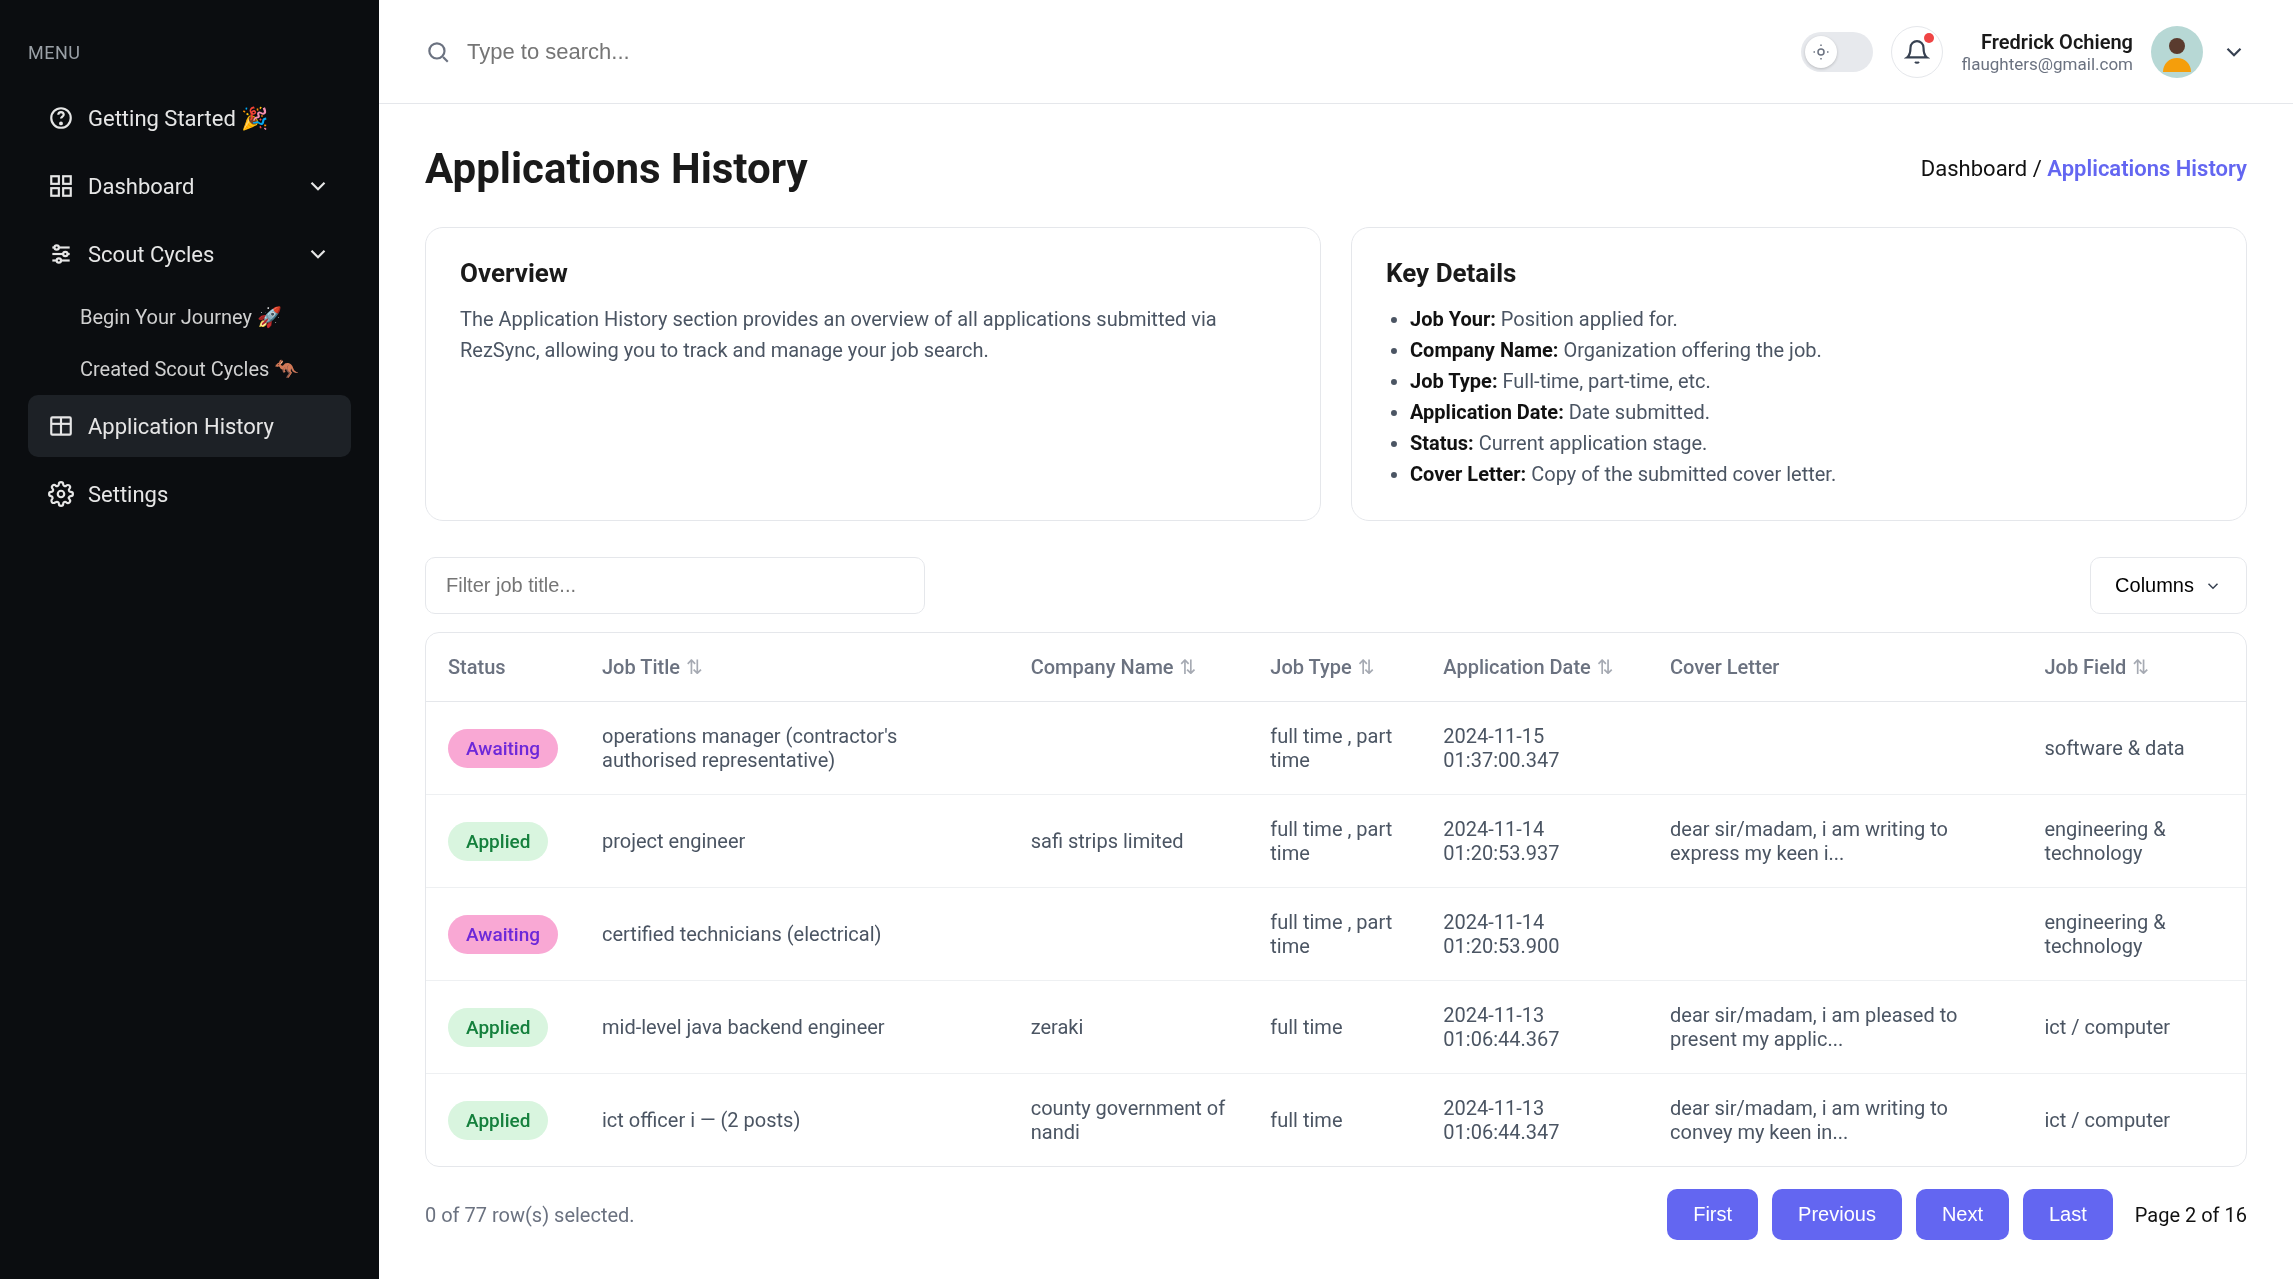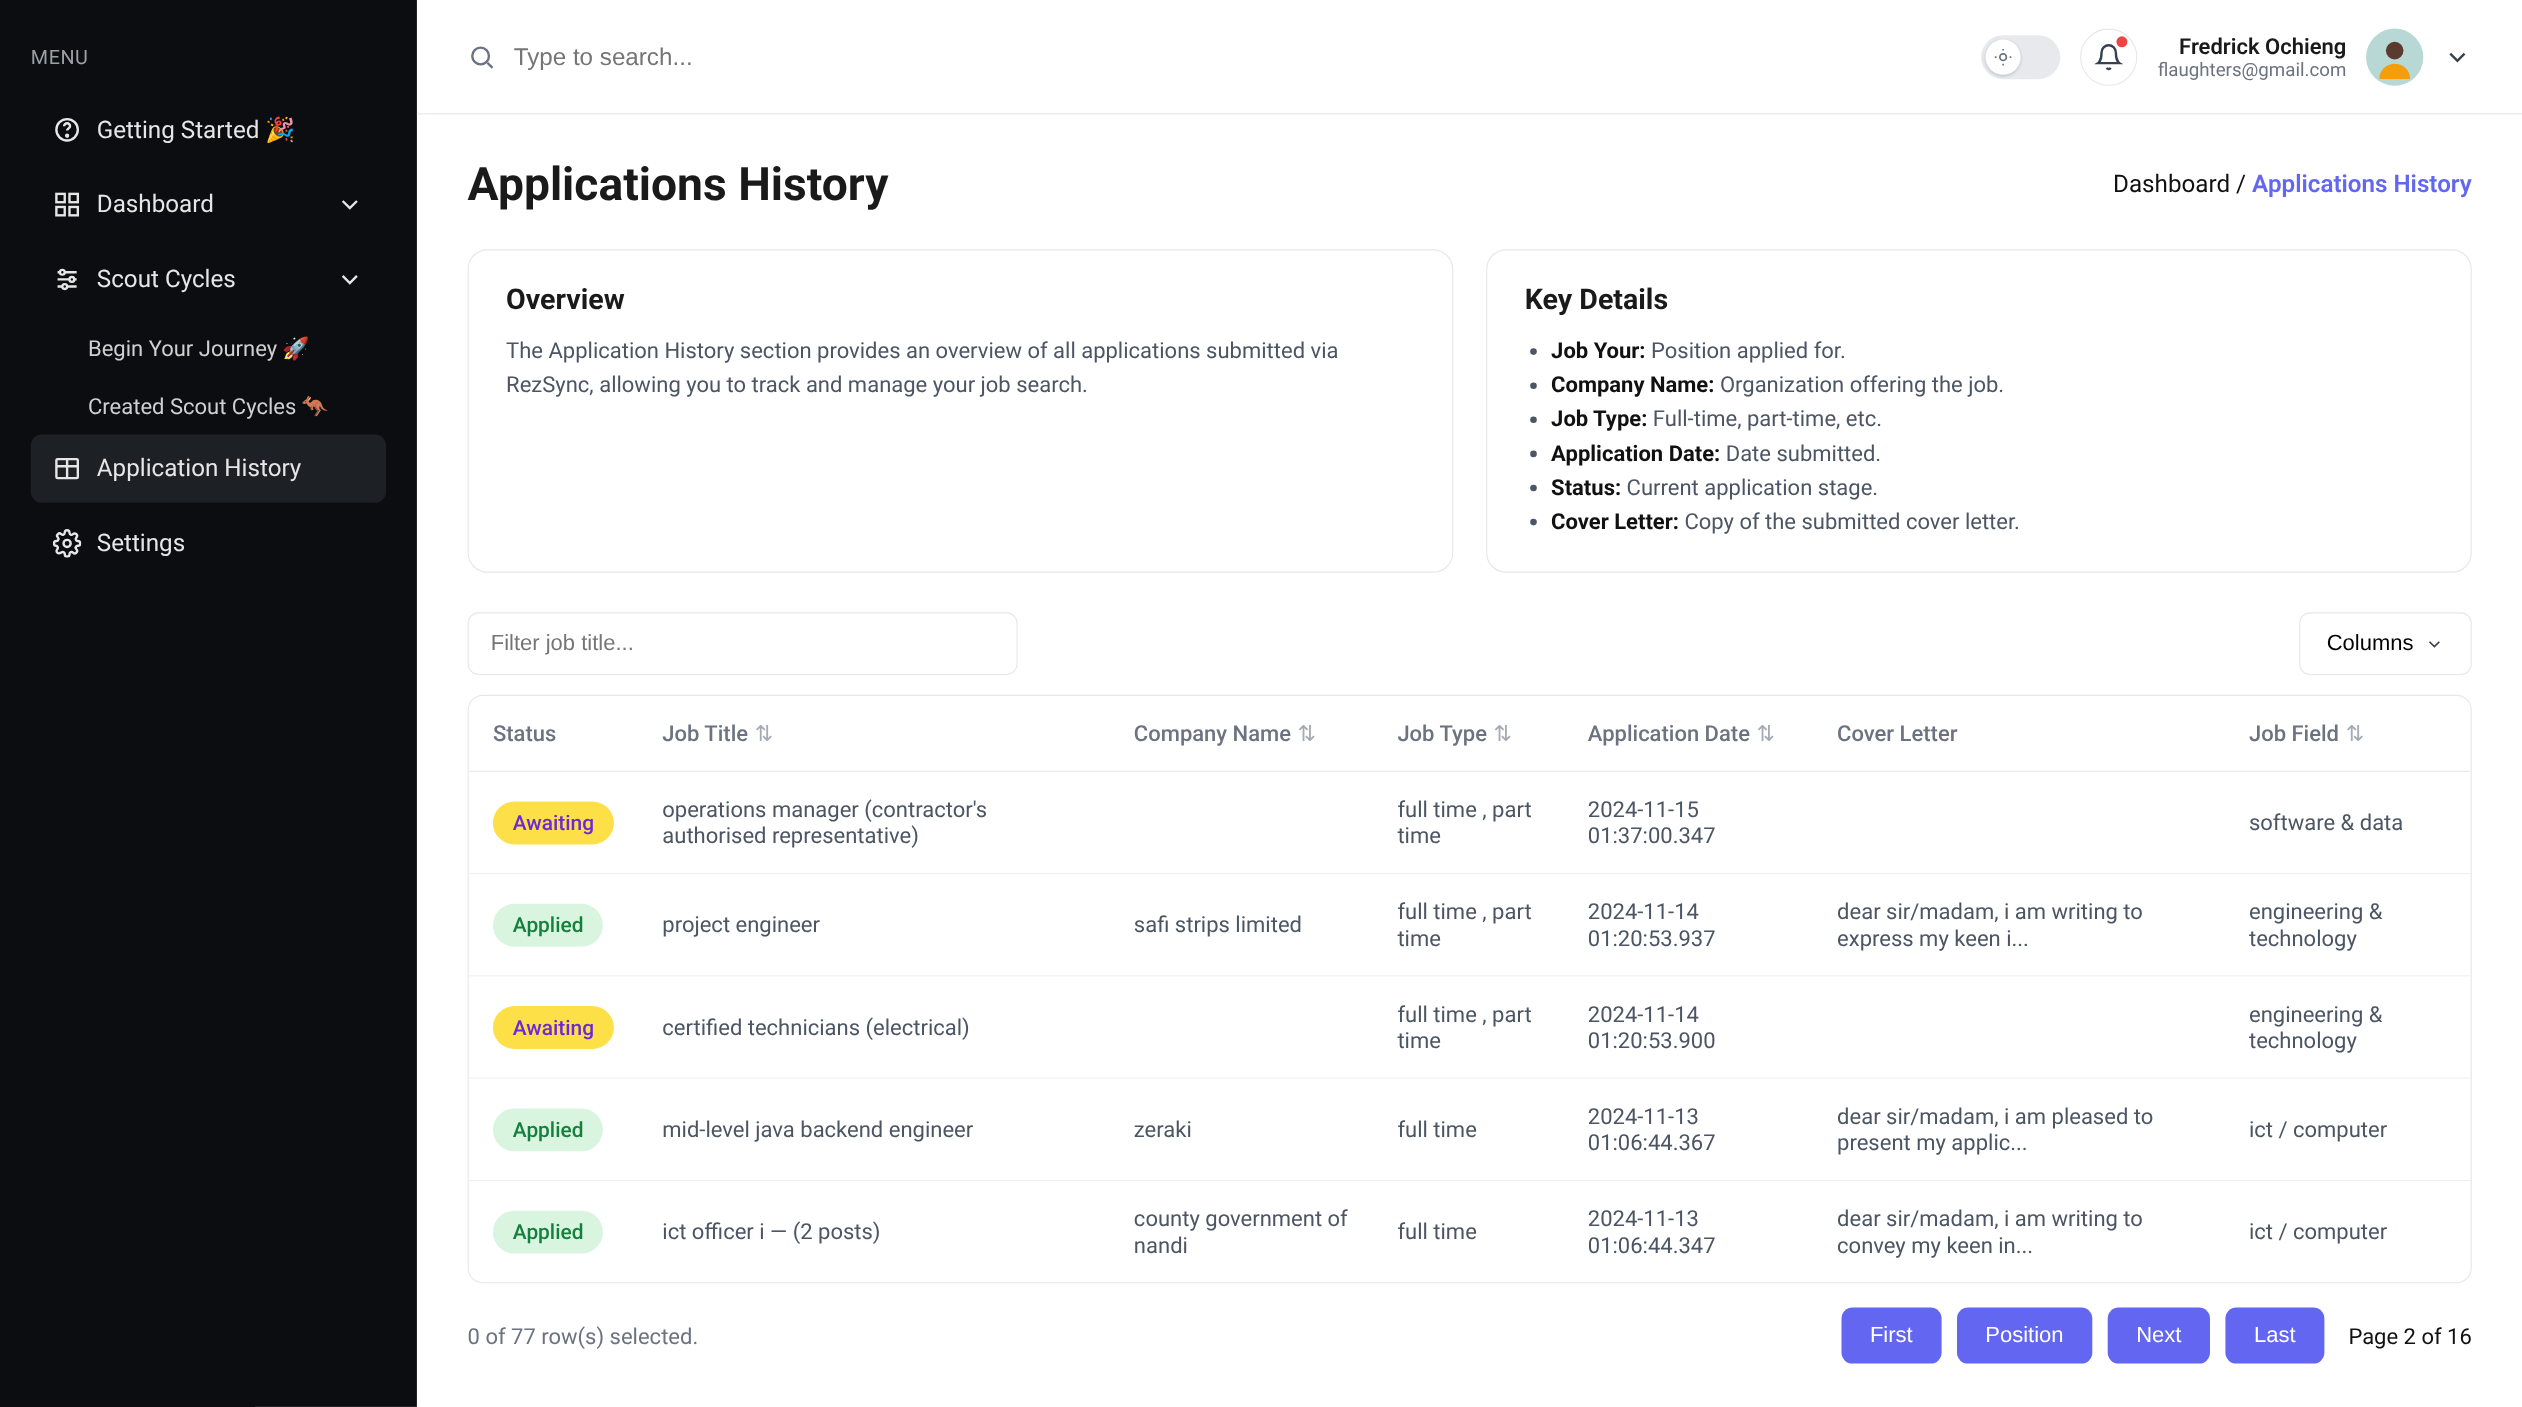--- a/index.html
+++ b/index.html
@@ -111,21 +111,21 @@
   thead th {
     text-align:left; padding:22px 22px; color:#6b7280; font-weight:500;
     border-bottom:1px solid #e5e7eb;
   }
   thead th .sort { margin-left:6px; opacity:.6; }
   tbody td { padding:22px 22px; border-bottom:1px solid #eef0f2; color:#4b5563; vertical-align:middle; }
   tbody tr:last-child td { border-bottom:none; }
   .badge {
     display:inline-block; padding:8px 18px; border-radius:999px; font-size:19px; font-weight:500;
   }
-  .badge.awaiting { background:#fde047; color:#6d28d9; }
+  .badge.awaiting { background:#f9a8d4; color:#6d28d9; }
   .badge.applied  { background:#d9f5df; color:#15803d; }
   .table-footer {
     display:flex; align-items:center; justify-content:space-between; margin-top:22px;
     font-size:20px; color:#6b7280;
   }
   .pager { display:flex; align-items:center; gap:14px; }
   .pager button {
     background:#6366f1; color:#fff; border:none; padding:14px 26px;
     border-radius:10px; font-size:20px; cursor:pointer;
   }
@@ -336,20 +336,20 @@
               <td>ict / computer</td>
             </tr>
           </tbody>
       </table>
     </div>
 
     <div class="table-footer">
       <span>0 of 77 row(s) selected.</span>
       <div class="pager">
         <button>First</button>
-        <button>Position</button>
+        <button>Previous</button>
         <button>Next</button>
         <button>Last</button>
         <span class="page-info">Page 2 of 16</span>
       </div>
     </div>
   </div>
 </div>
 
 </body></html>

